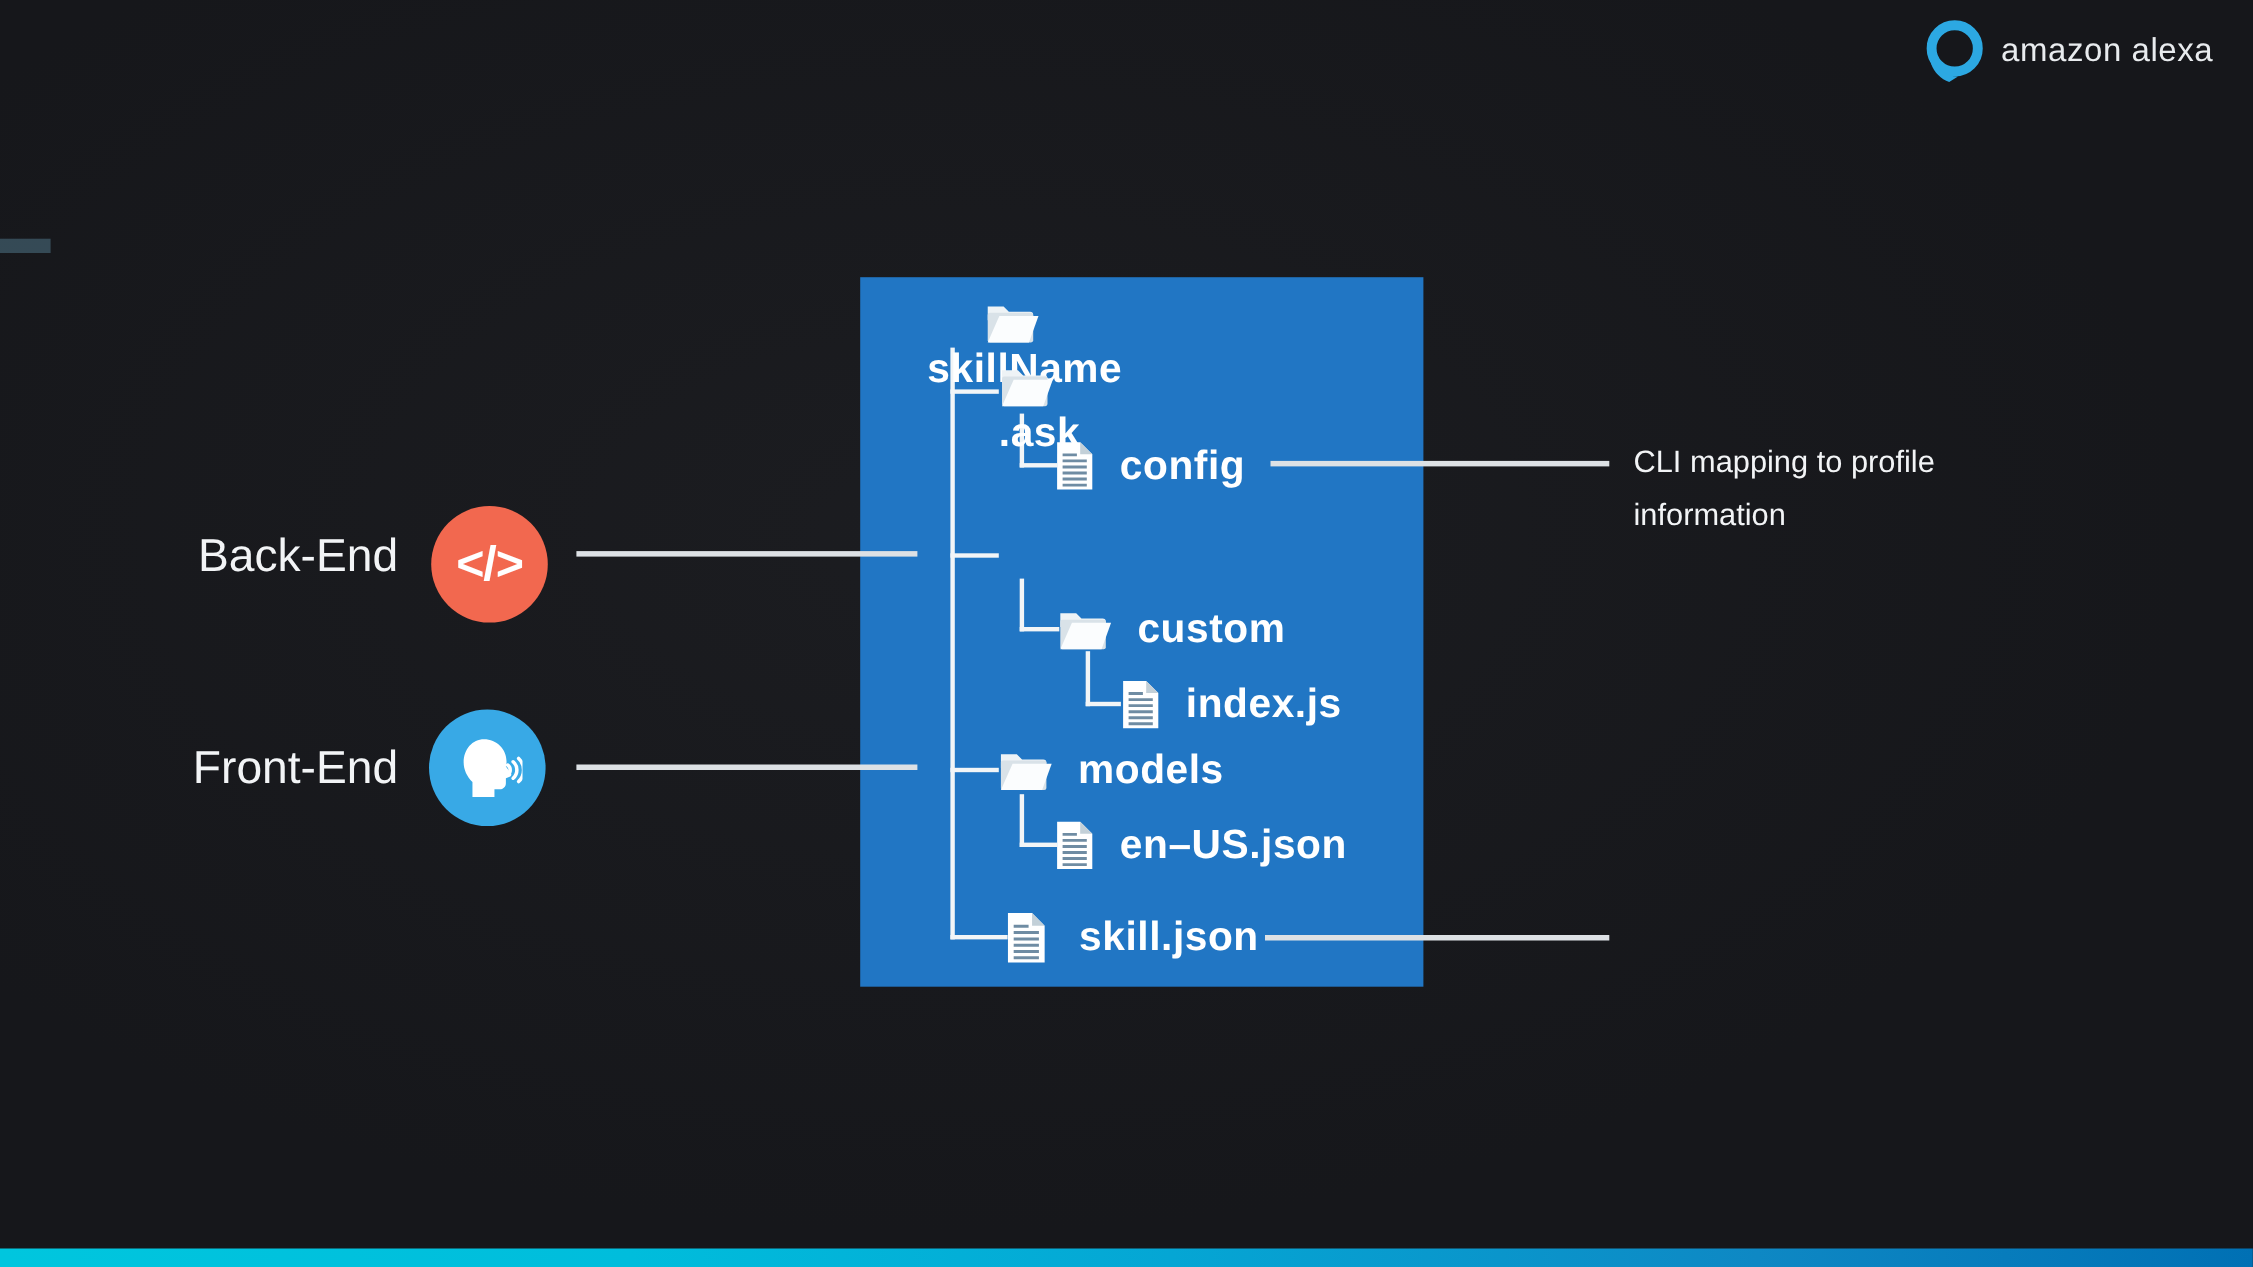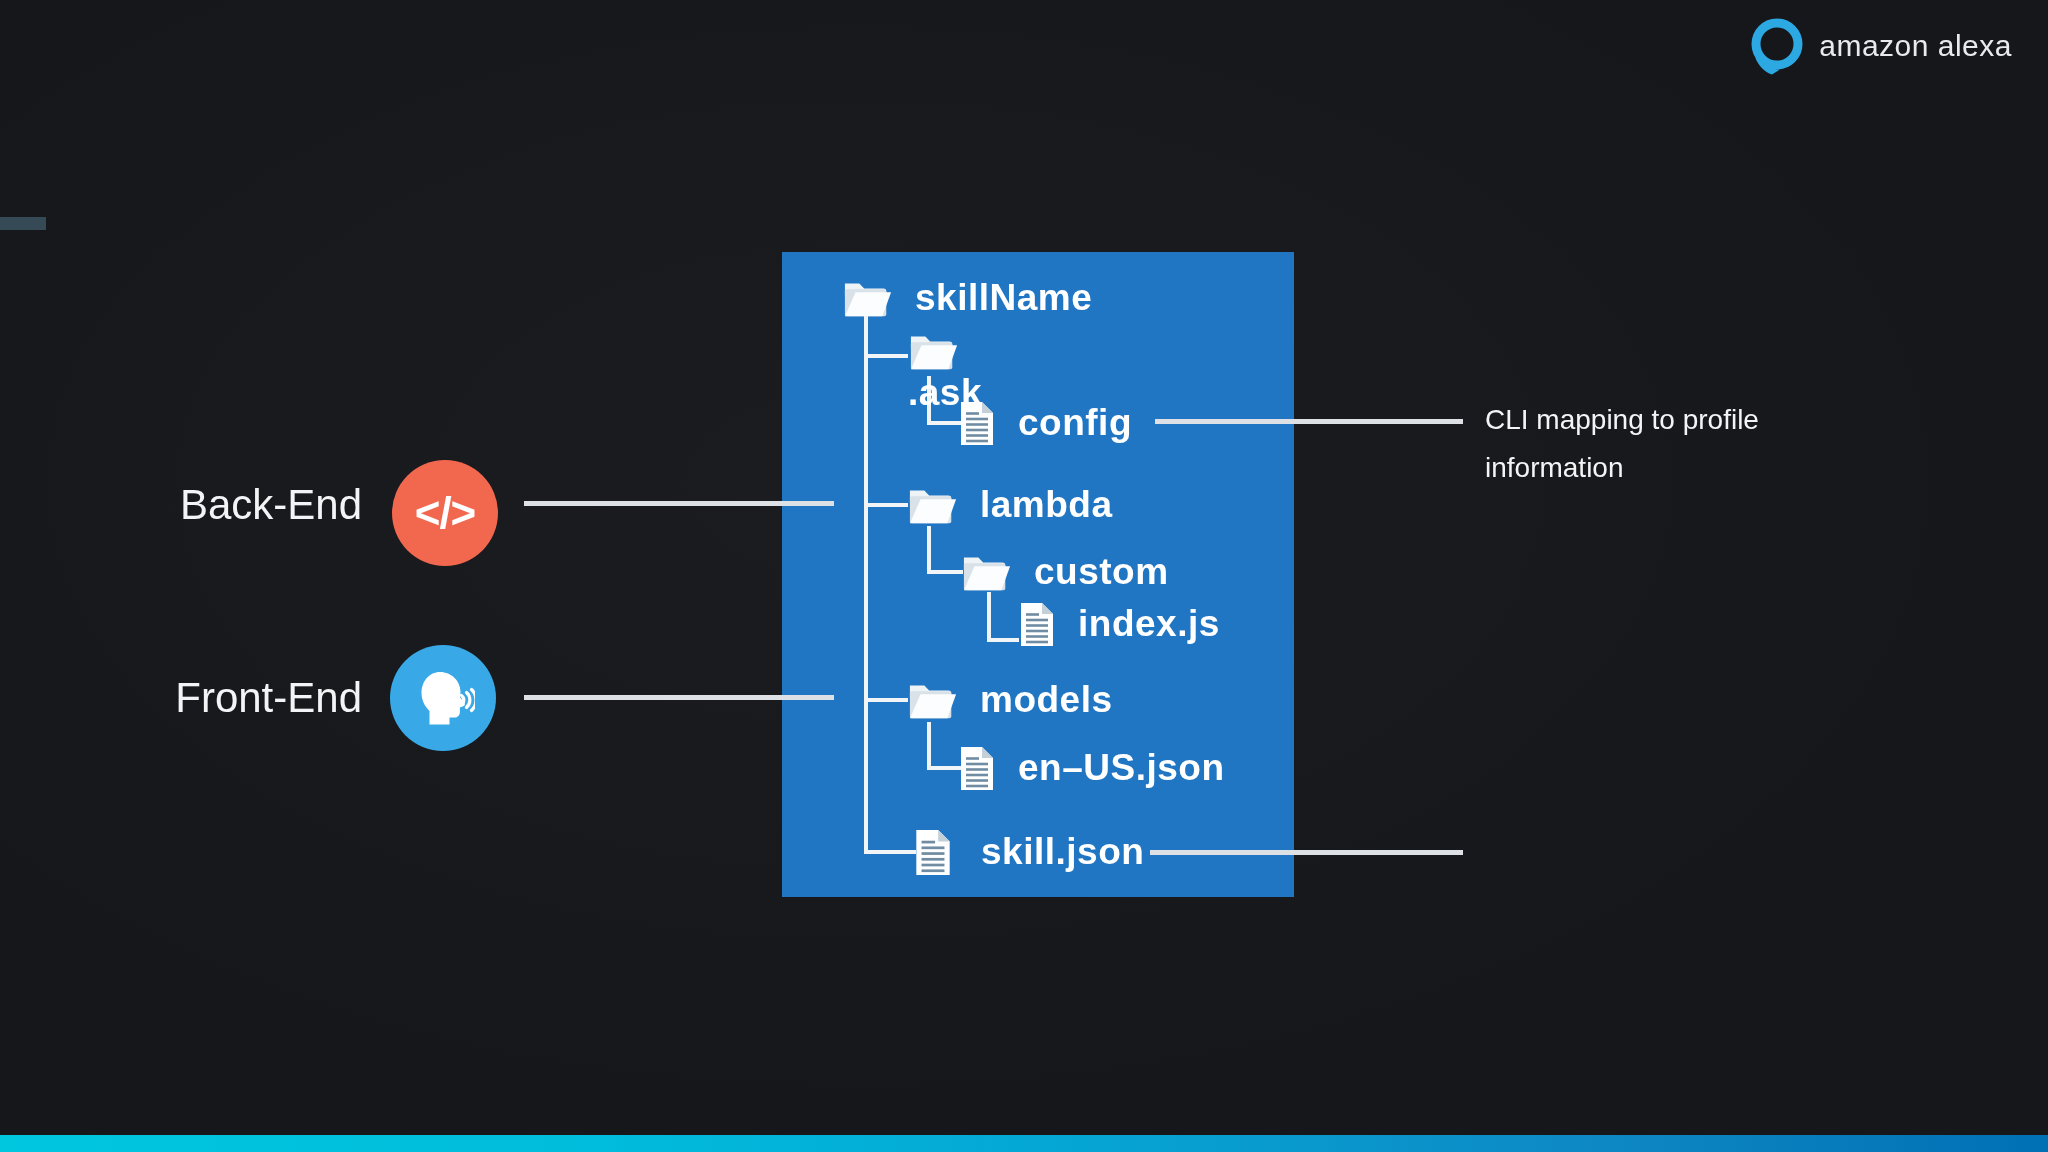--- a/index.html
+++ b/index.html
@@ -72,21 +72,21 @@
   <div class="tline" style="left:864px;top:850px;width:52px;height:4px;"></div>
   <div class="tline" style="left:927px;top:376px;width:4px;height:49px;"></div>
   <div class="tline" style="left:927px;top:421px;width:34px;height:4px;"></div>
   <div class="tline" style="left:927px;top:526px;width:4px;height:48px;"></div>
   <div class="tline" style="left:927px;top:570px;width:36px;height:4px;"></div>
   <div class="tline" style="left:987px;top:592px;width:4px;height:50px;"></div>
   <div class="tline" style="left:987px;top:638px;width:32px;height:4px;"></div>
   <div class="tline" style="left:927px;top:722px;width:4px;height:48px;"></div>
   <div class="tline" style="left:927px;top:766px;width:34px;height:4px;"></div>
 
-  <div class="tree-row" style="left:843px;top:272px;">
+  <div class="tree-row" style="left:843px;top:272px;flex-direction:column;">
     <svg class="icon-folder" viewBox="0 0 52 42">
       <path d="M2 6 h15 l5 5 h20 a3 3 0 0 1 3 3 v5 H2 Z" fill="#eef3f6"></path>
       <rect x="2" y="12" width="43" height="28" rx="2" fill="#d9e2e8"></rect>
       <path d="M13 15 H50 L41 40 H2 Z" fill="#fbfdfe"></path>
     </svg>
     <span class="row-label">skillName</span>
   </div>
 
   <div class="tree-row" style="left:908px;top:330px;flex-direction:column;">
     <svg class="icon-folder" viewBox="0 0 52 42">
@@ -106,39 +106,31 @@
           <line x1="8" y1="19" x2="30" y2="19"></line>
         <line x1="8" y1="24.5" x2="30" y2="24.5"></line>
           <line x1="8" y1="30" x2="30" y2="30"></line>
         <line x1="8" y1="35.5" x2="30" y2="35.5"></line>
           <line x1="8" y1="41" x2="30" y2="41"></line>
       </g>
     </svg>
     <span class="row-label">config</span>
   </div>
 
-  <div class="tree-row" style="left:908px;top:479px;">
-    <svg class="icon-folder" viewBox="0 0 52 42">
-      <path d="M2 6 h15 l5 5 h20 a3 3 0 0 1 3 3 v5 H2 Z" fill="#eef3f6"></path>
-      <rect x="2" y="12" width="43" height="28" rx="2" fill="#d9e2e8"></rect>
-      <path d="M13 15 H50 L41 40 H2 Z" fill="#fbfdfe"></path>
-    </svg>
-    <span class="row-label">lambda</span>
-  </div>
 
   <div class="tree-row" style="left:962px;top:546px;">
     <svg class="icon-folder" viewBox="0 0 52 42">
       <path d="M2 6 h15 l5 5 h20 a3 3 0 0 1 3 3 v5 H2 Z" fill="#eef3f6"></path>
       <rect x="2" y="12" width="43" height="28" rx="2" fill="#d9e2e8"></rect>
       <path d="M13 15 H50 L41 40 H2 Z" fill="#fbfdfe"></path>
     </svg>
     <span class="row-label">custom</span>
   </div>
 
-  <div class="tree-row" style="left:1018px;top:598px;">
+  <div class="tree-row" style="left:1018px;top:614px;">
     <svg class="icon-file" viewBox="0 0 38 47">
       <path d="M3 2 h21 l11 11 v32 H3 Z" fill="#ffffff"></path>
       <path d="M24 2 l11 11 H24 Z" fill="#c3d0d8"></path>
       <g stroke="#6f8ca3" stroke-width="2.6">
         <line x1="8" y1="13.5" x2="21" y2="13.5"></line>
           <line x1="8" y1="19" x2="30" y2="19"></line>
         <line x1="8" y1="24.5" x2="30" y2="24.5"></line>
           <line x1="8" y1="30" x2="30" y2="30"></line>
         <line x1="8" y1="35.5" x2="30" y2="35.5"></line>
           <line x1="8" y1="41" x2="30" y2="41"></line>

